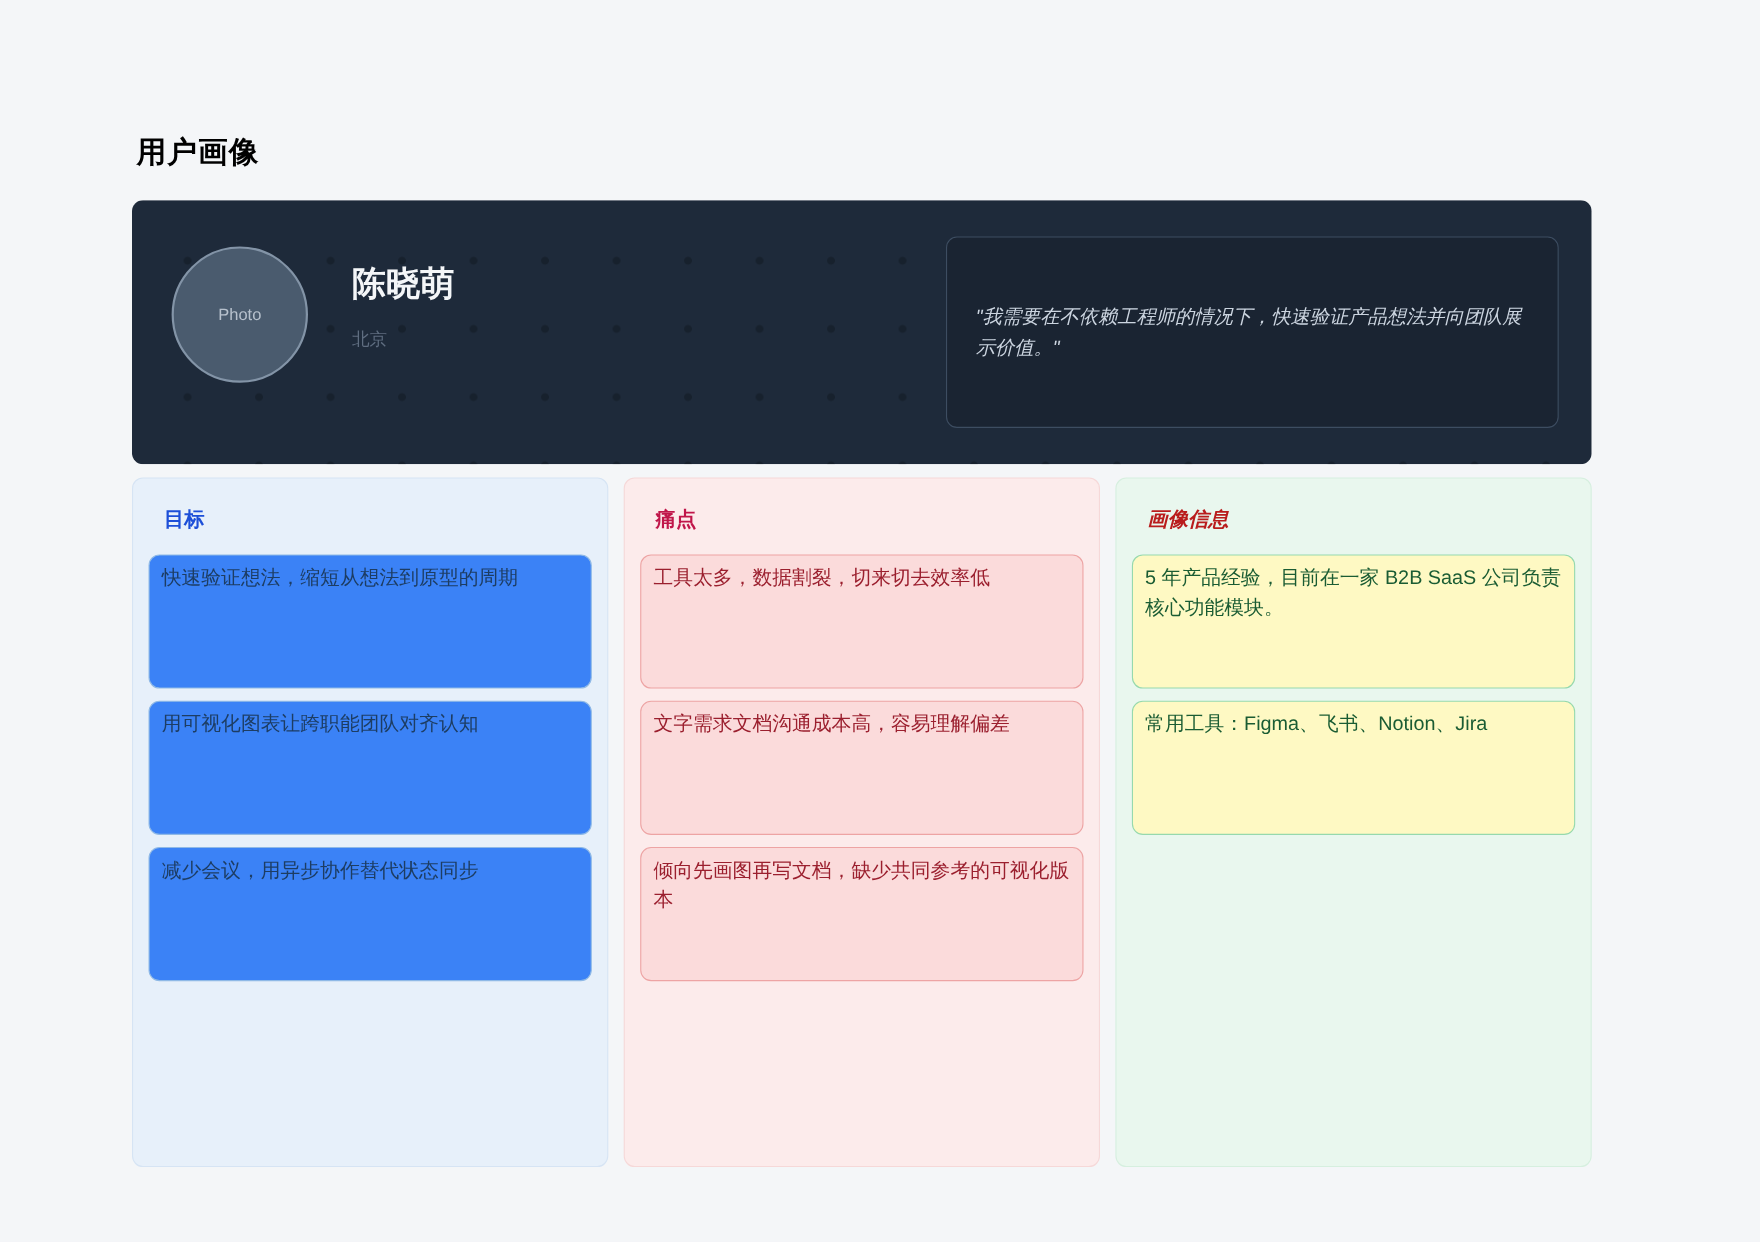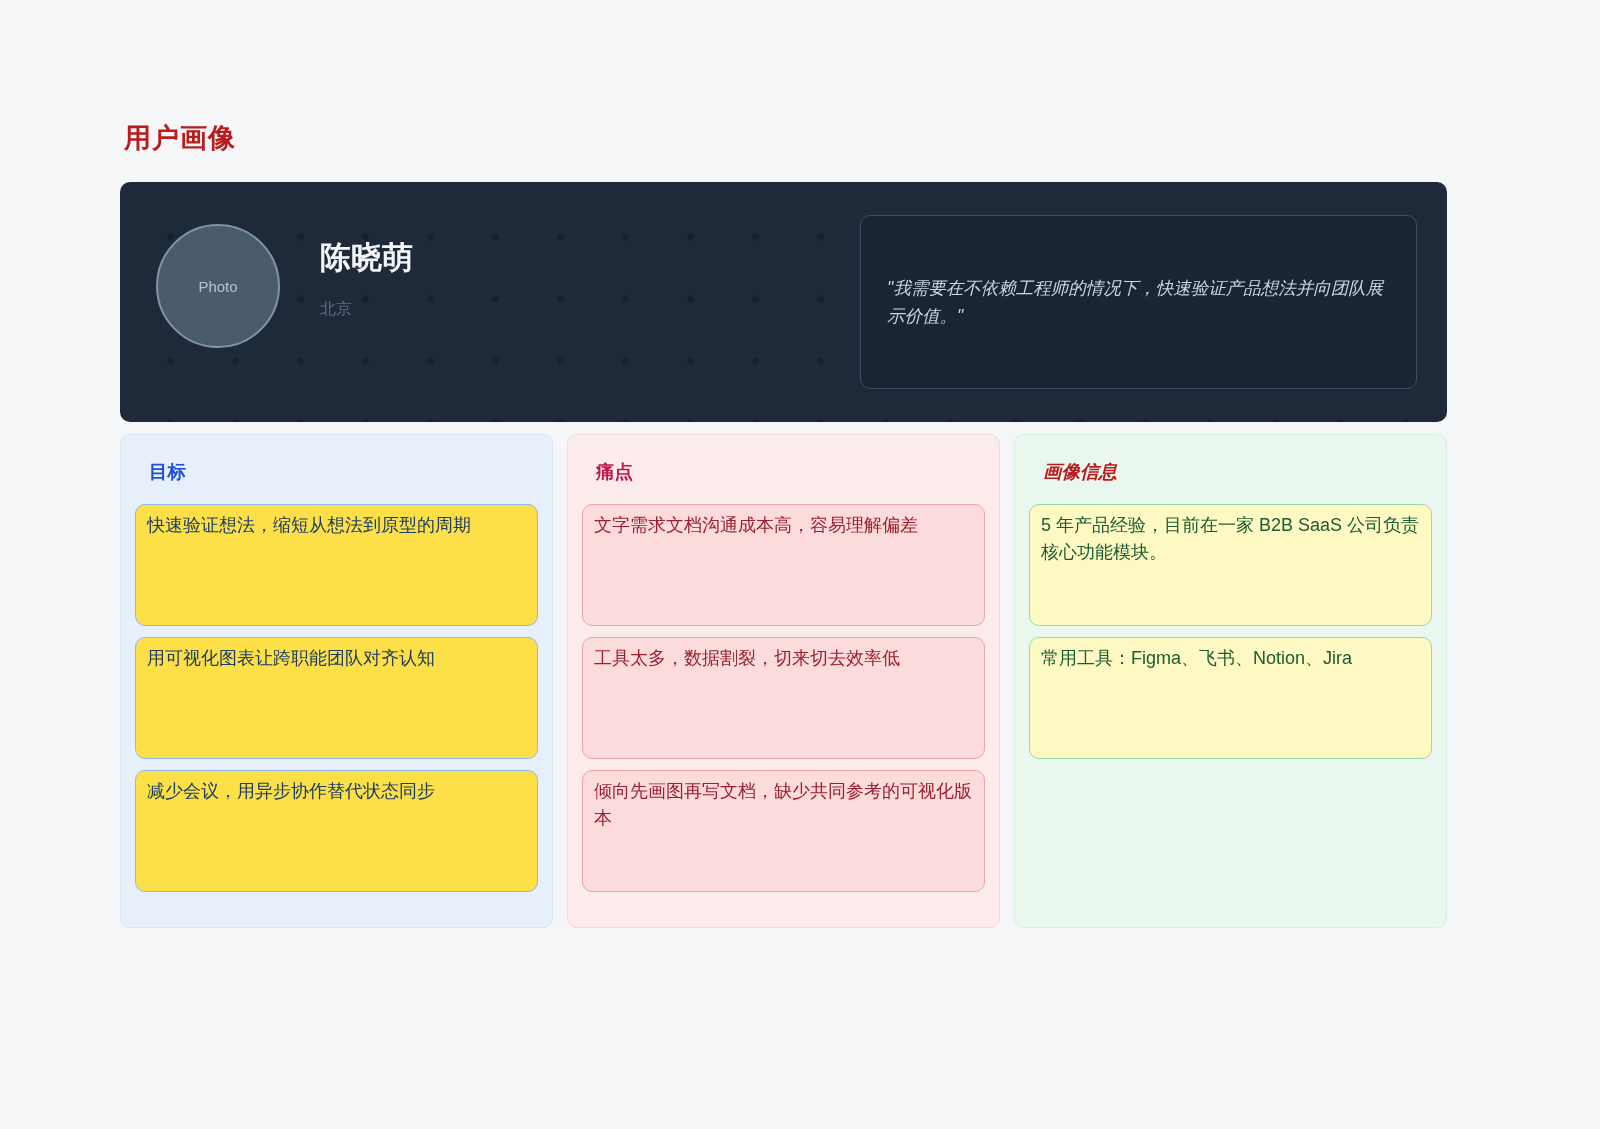--- a/index.html
+++ b/index.html
@@ -12,21 +12,21 @@
     overflow: hidden;
   }
   .content {
     width: 1327px;
     margin-left: 120px;
     padding-top: 120px;
   }
   .page-title {
     font-size: 27px;
     font-weight: 700;
-    color: #b91c1c;
+    color: #000000;
     margin: 0 0 0 4px;
     letter-spacing: 1px;
   }
 
   
   .hero {
     position: relative;
     margin-top: 26px;
     height: 240px;
     border-radius: 10px;
@@ -95,21 +95,21 @@
   }
 
   
   .columns {
     display: grid;
     grid-template-columns: 1fr 1fr 1fr;
     gap: 14px;
     margin-top: 12px;
   }
   .column {
-    height: 494px;
+    height: 627px;
     border-radius: 10px;
     border: 1px solid;
     padding: 14px;
   }
   .col-title {
     font-size: 18.5px;
     font-weight: 700;
     margin: 10px 0 20px 14px;
   }
   .card {
@@ -117,21 +117,21 @@
     border-radius: 10px;
     border: 1px solid;
     padding: 7px 11px;
     margin-bottom: 11px;
     font-size: 18px;
     line-height: 1.5;
     overflow: hidden;
   }
   .col-goals   { background: #e7f0fa; border-color: #d6e4f4; }
   .col-goals   .col-title { color: #1d4fd8; }
-  .col-goals   .card { background: #fde047; border-color: #8fb9e6; color: #1d3d63; }
+  .col-goals   .card { background: #3b82f6; border-color: #8fb9e6; color: #1d3d63; }
 
   .col-pains   { background: #fcebeb; border-color: #f6d8d8; }
   .col-pains   .col-title { color: #c0164a; }
   .col-pains   .card { background: #fbdbdb; border-color: #eda4a4; color: #9b1f2e; }
 
   .col-profile { background: #e9f7ee; border-color: #d6efdf; }
   .col-profile .col-title { color: #b91c1c; font-style: italic; }
   .col-profile .card { background: #fef9c3; border-color: #96d9ad; color: #1a5c33; }
 </style>
 </head>
@@ -158,22 +158,22 @@
 
     <div class="column col-goals">
       <div class="col-title">目标</div>
       <div class="card">快速验证想法，缩短从想法到原型的周期</div>
       <div class="card">用可视化图表让跨职能团队对齐认知</div>
       <div class="card">减少会议，用异步协作替代状态同步</div>
     </div>
 
     <div class="column col-pains">
       <div class="col-title">痛点</div>
+      <div class="card">工具太多，数据割裂，切来切去效率低</div>
       <div class="card">文字需求文档沟通成本高，容易理解偏差</div>
-      <div class="card">工具太多，数据割裂，切来切去效率低</div>
       <div class="card">倾向先画图再写文档，缺少共同参考的可视化版本</div>
     </div>
 
     <div class="column col-profile">
       <div class="col-title">画像信息</div>
       <div class="card">5 年产品经验，目前在一家 B2B SaaS 公司负责核心功能模块。</div>
       <div class="card">常用工具：Figma、飞书、Notion、Jira</div>
     </div>
 
   </div>

